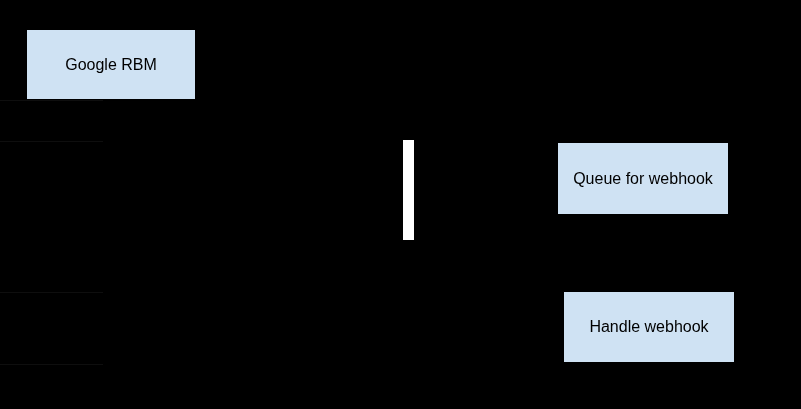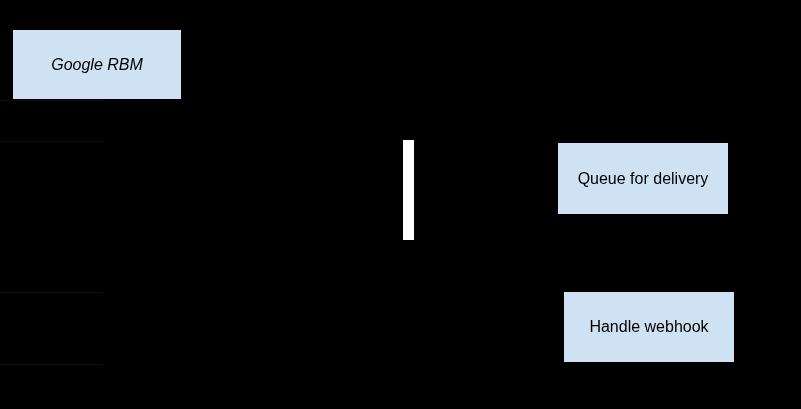--- a/index.html
+++ b/index.html
@@ -22,21 +22,21 @@
     border: 1px solid #000000;
     color: #000000;
     font-size: 16px;
     line-height: 22px;
     display: flex;
     align-items: center;
     justify-content: center;
     text-align: center;
     padding: 2px 6px;
   }
-  .node-google-rbm      { left: 12px;  top: 29px;  width: 170px; height: 71px; font-style: italic; }
+  .node-google-rbm      { left: 26px;  top: 29px;  width: 170px; height: 71px; }
   .node-partner-webhook { left: 322px; top: 28px;  width: 170px; height: 72px; }
   .node-queue           { left: 557px; top: 142px; width: 172px; height: 73px; }
   .node-handle-failures { left: 563px; top: 291px; width: 172px; height: 72px; }
   .activation-bar {
     position: absolute;
     left: 402px;
     top: 139px;
     width: 13px;
     height: 102px;
     box-sizing: border-box;
@@ -66,20 +66,20 @@
   <div class="faint-line faint-line-4"></div>
 
   <div class="node node-google-rbm">
     <span>Google RBM</span>
   </div>
 
 
   <div class="activation-bar"></div>
 
   <div class="node node-queue">
-    <span>Queue for delivery</span>
+    <span>Queue for webhook</span>
   </div>
 
   <div class="node node-handle-failures">
     <span>Handle webhook</span>
   </div>
 
 </div>
 
 </body></html>

